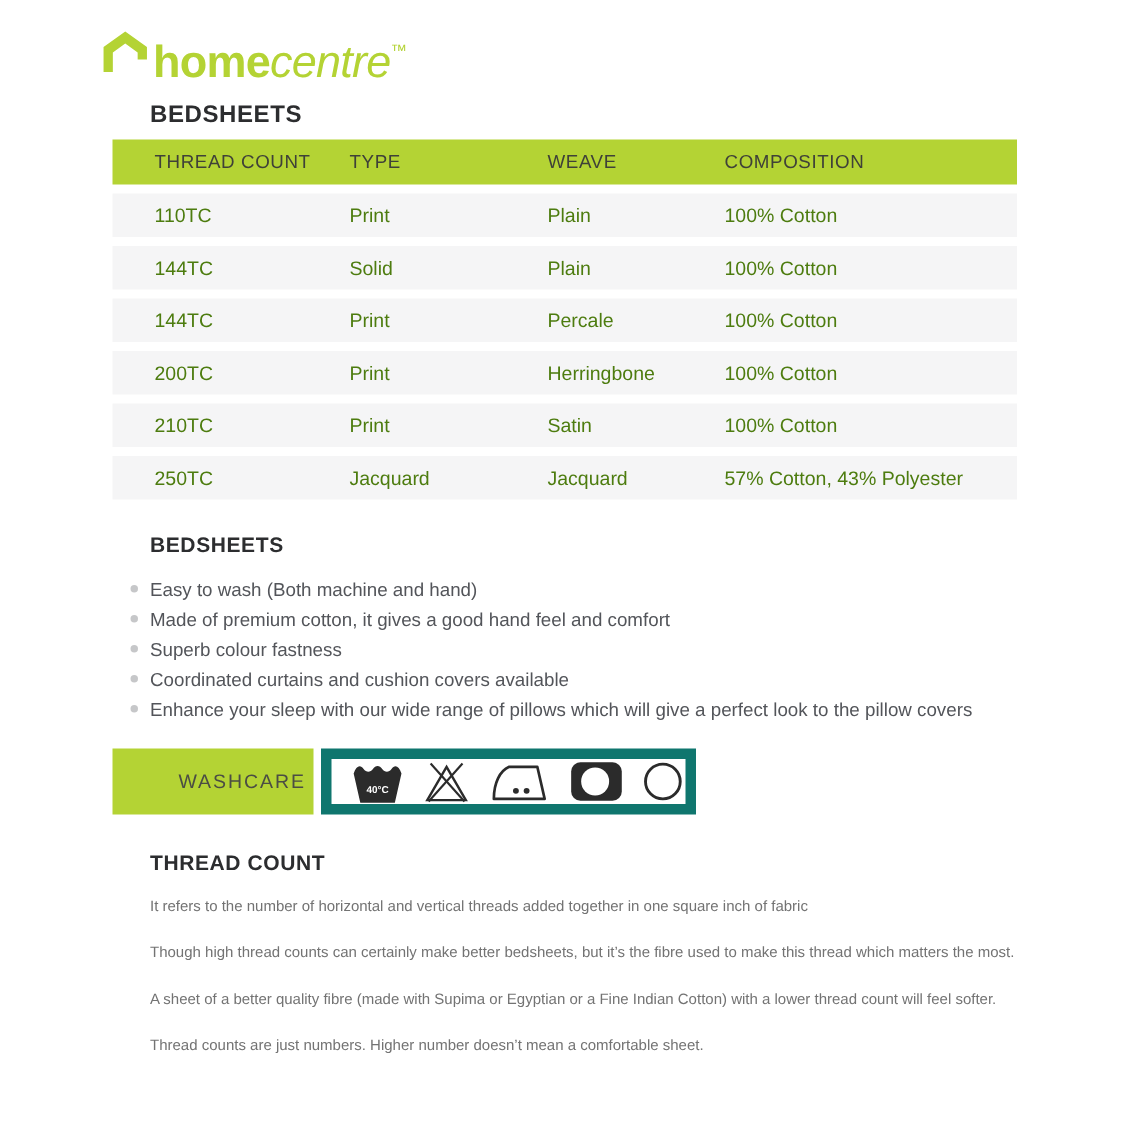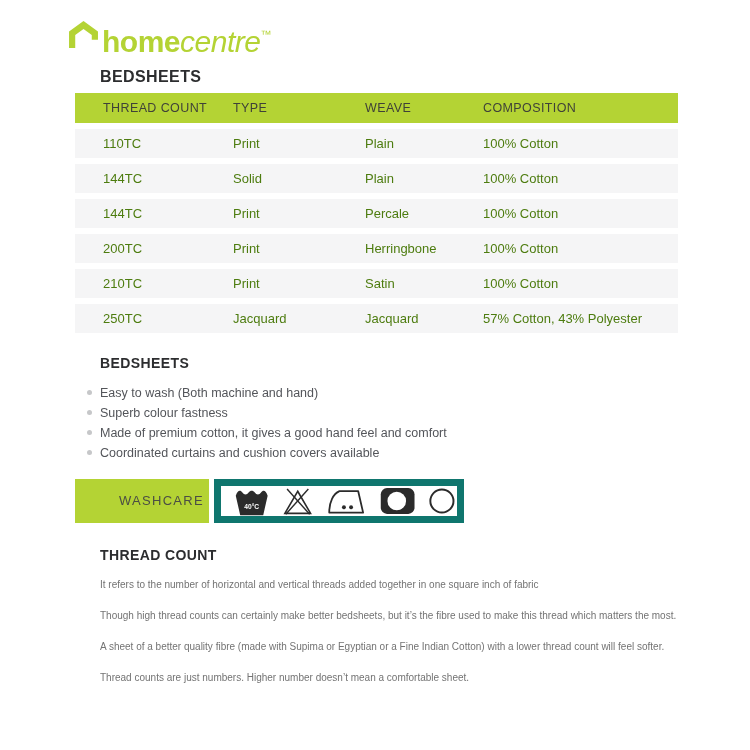--- a/index.html
+++ b/index.html
@@ -121,23 +121,24 @@
       <span>Jacquard</span>
       <span>Jacquard</span>
       <span>57% Cotton, 43% Polyester</span>
     </div>
   </div>
 
   <section class="features">
     <h2 class="section-heading">BEDSHEETS</h2>
     <ul class="feature-list">
       <li class="feature-item"><span class="bullet"></span><span>Easy to wash (Both machine and hand)</span></li>
+      <li class="feature-item"><span class="bullet"></span><span>Made of premium cotton, it gives a good hand feel and comfort</span></li>
       <li class="feature-item"><span class="bullet"></span><span>Superb colour fastness</span></li>
-      <li class="feature-item"><span class="bullet"></span><span>Made of premium cotton, it gives a good hand feel and comfort</span></li>
       <li class="feature-item"><span class="bullet"></span><span>Coordinated curtains and cushion covers available</span></li>
+      <li class="feature-item"><span class="bullet"></span><span>Enhance your sleep with our wide range of pillows which will give a perfect look to the pillow covers</span></li>
     </ul>
   </section>
 
   <section class="washcare">
     <div class="wc-label">WASHCARE</div>
     <div class="wc-icons">
       <svg class="wc-icon" width="38" height="34" viewBox="0 0 40 36">
         <path d="M2,12 C4,6 7,5 9.5,8.5 C11.5,11.3 14.5,11.3 16.5,8.5 C18.5,5.6 21.5,5.6 23.5,8.5 C25.5,11.3 28.5,11.3 30.5,8.5 C33,5 36,6 38,12 L33,34 L7,34 Z" fill="#2b2b2b"></path>
         <text x="20" y="27" text-anchor="middle" font-size="7.5" font-weight="bold" fill="#ffffff" font-family="Liberation Sans, sans-serif">40°C</text>
       </svg>

